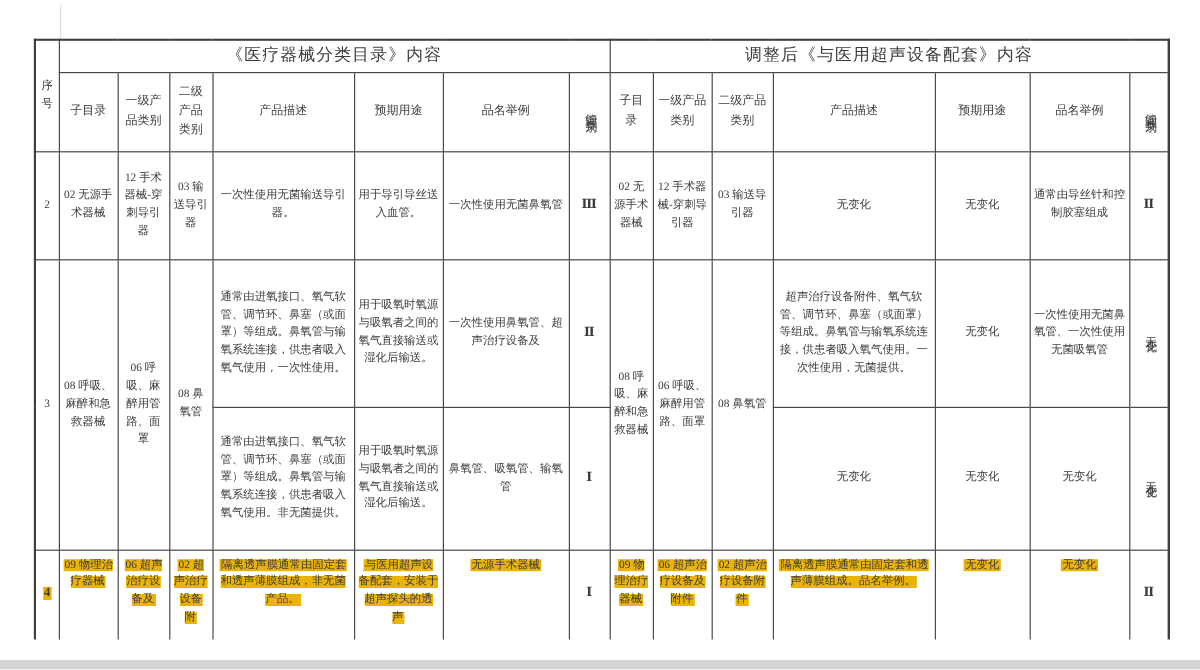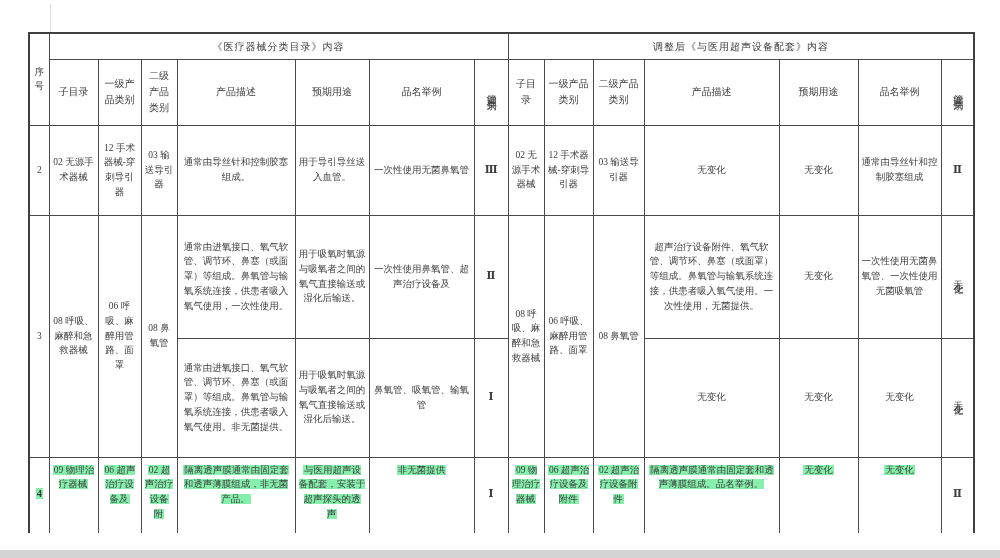--- a/index.html
+++ b/index.html
@@ -27,25 +27,25 @@
     word-break: break-all;
     overflow: hidden;
   }
   tr.h-title  { height: 26px; }
   tr.h-head   { height: 66px; }
   tr.h-r2     { height: 90px; }
   tr.h-r3a    { height: 123px; }
   tr.h-r3b    { height: 119px; }
   tr.h-r4     { height: 110px; }
 
-  .title-cell { font-size: 10px; letter-spacing: 1px; font-family: Liberation Serif, serif; }
+  .title-cell { font-size: 14px; letter-spacing: 1px; font-family: Liberation Serif, serif; }
   tr.h-head th { font-size: 10px; line-height: 1.6; }
 
   .rom { font-weight: bold; font-size: 10.5px; }
-  .hl  { background: #86efac; padding: 0 1px; }
+  .hl  { background: #eab308; padding: 0 1px; }
   .vert {
     writing-mode: vertical-rl;
     text-orientation: upright;
     display: inline-block;
     line-height: 1.05;
     letter-spacing: 2px;
   }
   tr.h-r4 td { vertical-align: top; padding-top: 5px; }
   tr.h-r4 td.pt { padding-top: 28px; }
 </style>
@@ -96,21 +96,21 @@
     <th>预期用途</th>
     <th>品名举例</th>
     <th><span class="vert">管理类别</span></th>
   </tr>
 
   <tr class="h-r2">
     <td>2</td>
     <td>02 无源手术器械</td>
     <td>12 手术器械-穿刺导引器</td>
     <td>03 输送导引器</td>
-    <td>通常由导丝针和控制胶塞组成。</td>
+    <td>一次性使用无菌输送导引器。</td>
     <td>用于导引导丝送入血管。</td>
     <td>一次性使用无菌鼻氧管</td>
     <td class="rom">Ⅲ</td>
     <td>02 无源手术器械</td>
     <td>12 手术器械-穿刺导引器</td>
     <td>03 输送导引器</td>
     <td>无变化</td>
     <td>无变化</td>
     <td>通常由导丝针和控制胶塞组成</td>
     <td class="rom">Ⅱ</td>
@@ -145,21 +145,21 @@
     <td><span class="vert">无变化</span></td>
   </tr>
 
   <tr class="h-r4">
     <td class="pt"><span class="hl rom">4</span></td>
     <td><span class="hl">09 物理治疗器械</span></td>
     <td><span class="hl">06 超声治疗设备及</span></td>
     <td><span class="hl">02 超声治疗设备附</span></td>
     <td><span class="hl">隔离透声膜通常由固定套和透声薄膜组成，非无菌产品。</span></td>
     <td><span class="hl">与医用超声设备配套，安装于超声探头的透声</span></td>
-    <td><span class="hl">非无菌提供</span></td>
+    <td><span class="hl">无源手术器械</span></td>
     <td class="rom pt">Ⅰ</td>
     <td><span class="hl">09 物理治疗器械</span></td>
     <td><span class="hl">06 超声治疗设备及附件</span></td>
     <td><span class="hl">02 超声治疗设备附件</span></td>
     <td><span class="hl">隔离透声膜通常由固定套和透声薄膜组成。品名举例。</span></td>
     <td><span class="hl">无变化</span></td>
     <td><span class="hl">无变化</span></td>
     <td class="rom pt">Ⅱ</td>
   </tr>
 </tbody>

